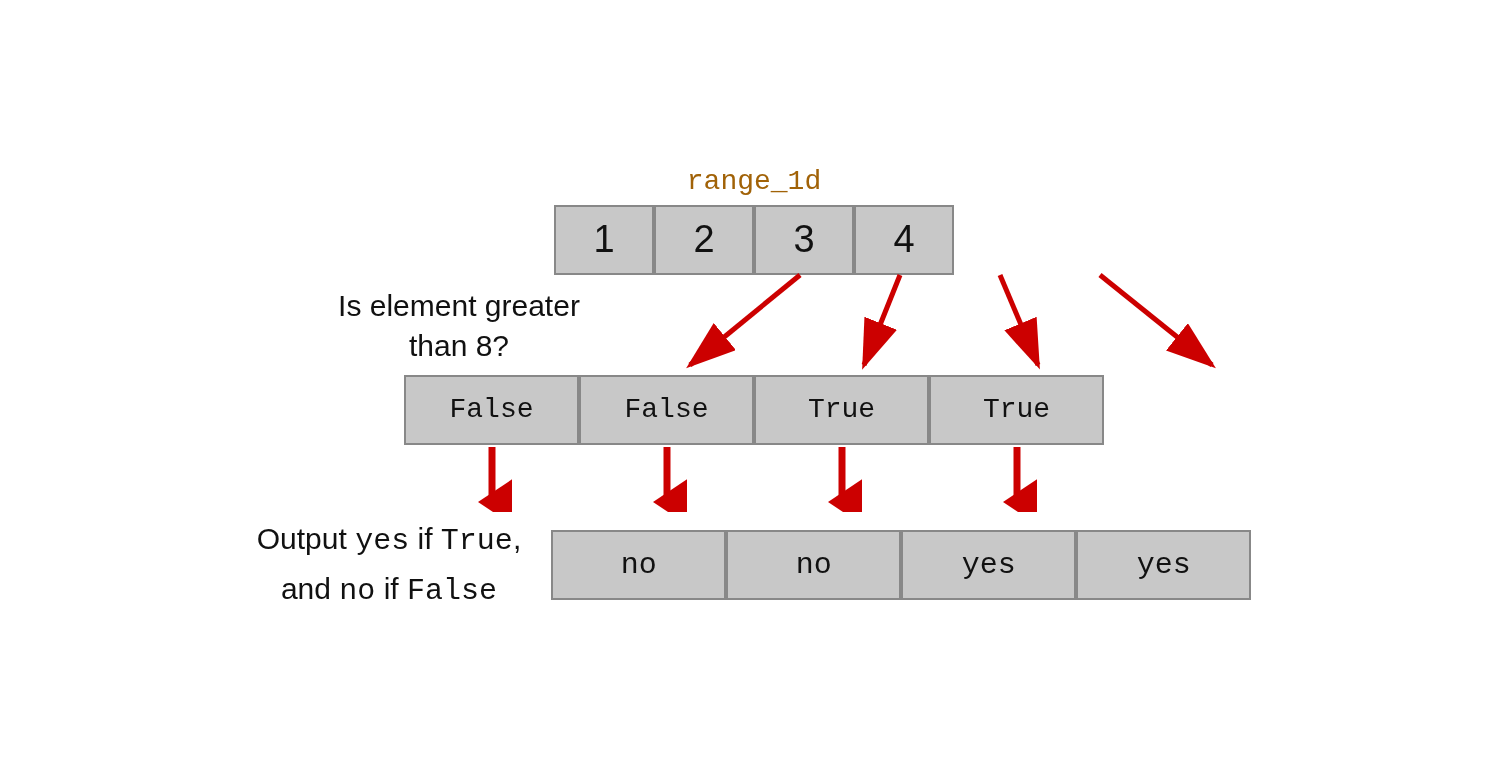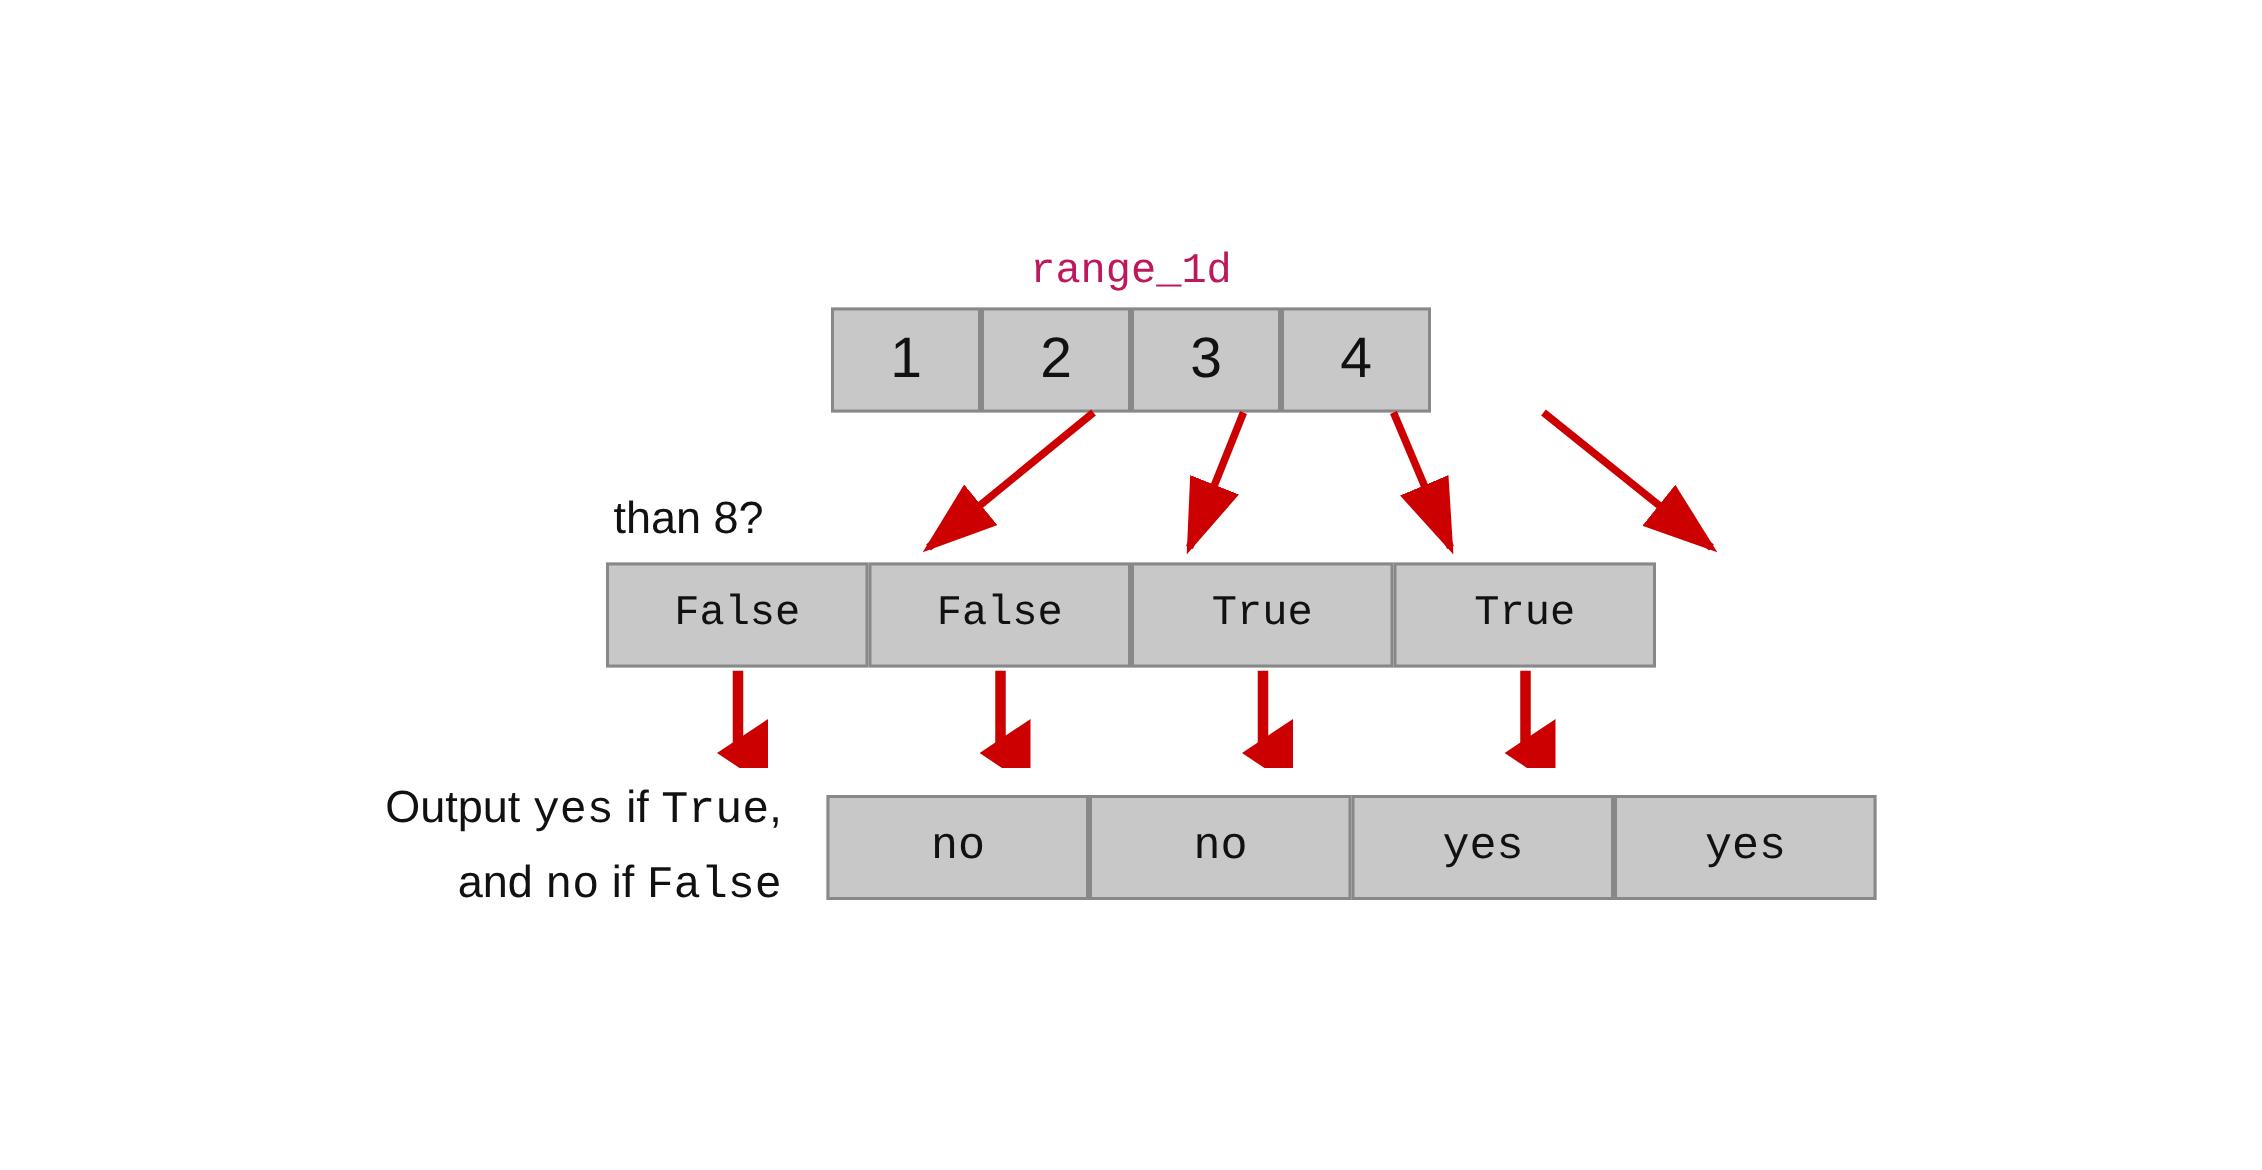--- a/index.html
+++ b/index.html
@@ -20,21 +20,21 @@
       flex-direction: column;
       align-items: center;
       position: relative;
       width: 1200px;
     }
 
     
     .array-label {
       font-family: 'Courier New', Courier, monospace;
       font-size: 28px;
-      color: #be185d;
+      color: #a16207;
       margin-bottom: 8px;
     }
 
     .array-row {
       display: flex;
     }
 
     .cell {
       width: 100px;
       height: 70px;
@@ -114,21 +114,21 @@
   <div class="array-row">
     <div class="cell">1</div>
     <div class="cell">2</div>
     <div class="cell">3</div>
     <div class="cell">4</div>
   </div>
 
   <div style="display:flex; align-items:flex-end; width:100%; justify-content:center; margin-top:0;">
 
     <div style="font-size:30px; color:#111; text-align:center; margin-right:20px; padding-bottom:8px; line-height:1.35;">
-      <br>
+      <span>Is element greater</span><br>
       <span>than 8?</span>
     </div>
 
     <svg width="420" height="100" style="display:block; overflow:visible;">
 
       <defs>
         <marker id="arrowhead" markerWidth="10" markerHeight="7" refX="9" refY="3.5" orient="auto">
           <polygon points="0 0, 10 3.5, 0 7" fill="#cc0000"></polygon>
         </marker>
       </defs>
@@ -170,21 +170,21 @@
     </div>
     <div class="down-arrow-cell">
       <svg width="40" height="65">
         <line x1="20" y1="0" x2="20" y2="55" stroke="#cc0000" stroke-width="7" marker-end="url(#dnarrow)"></line>
       </svg>
     </div>
   </div>
 
   <div class="output-section">
 
-    <div style="font-size:30px; color:#111; text-align:right; margin-right:30px; line-height:1.6;">
+    <div style="font-size:30px; color:#111; text-align:center; margin-right:30px; line-height:1.6;">
       <span>Output </span><span style="font-family:'Courier New',monospace;">yes</span><span> if </span><span style="font-family:'Courier New',monospace;">True</span><span>,</span><br>
       <span>and </span><span style="font-family:'Courier New',monospace;">no</span><span> if </span><span style="font-family:'Courier New',monospace;">False</span>
     </div>
 
     <div class="output-row">
       <div class="output-cell">no</div>
       <div class="output-cell">no</div>
       <div class="output-cell">yes</div>
       <div class="output-cell">yes</div>
     </div>

